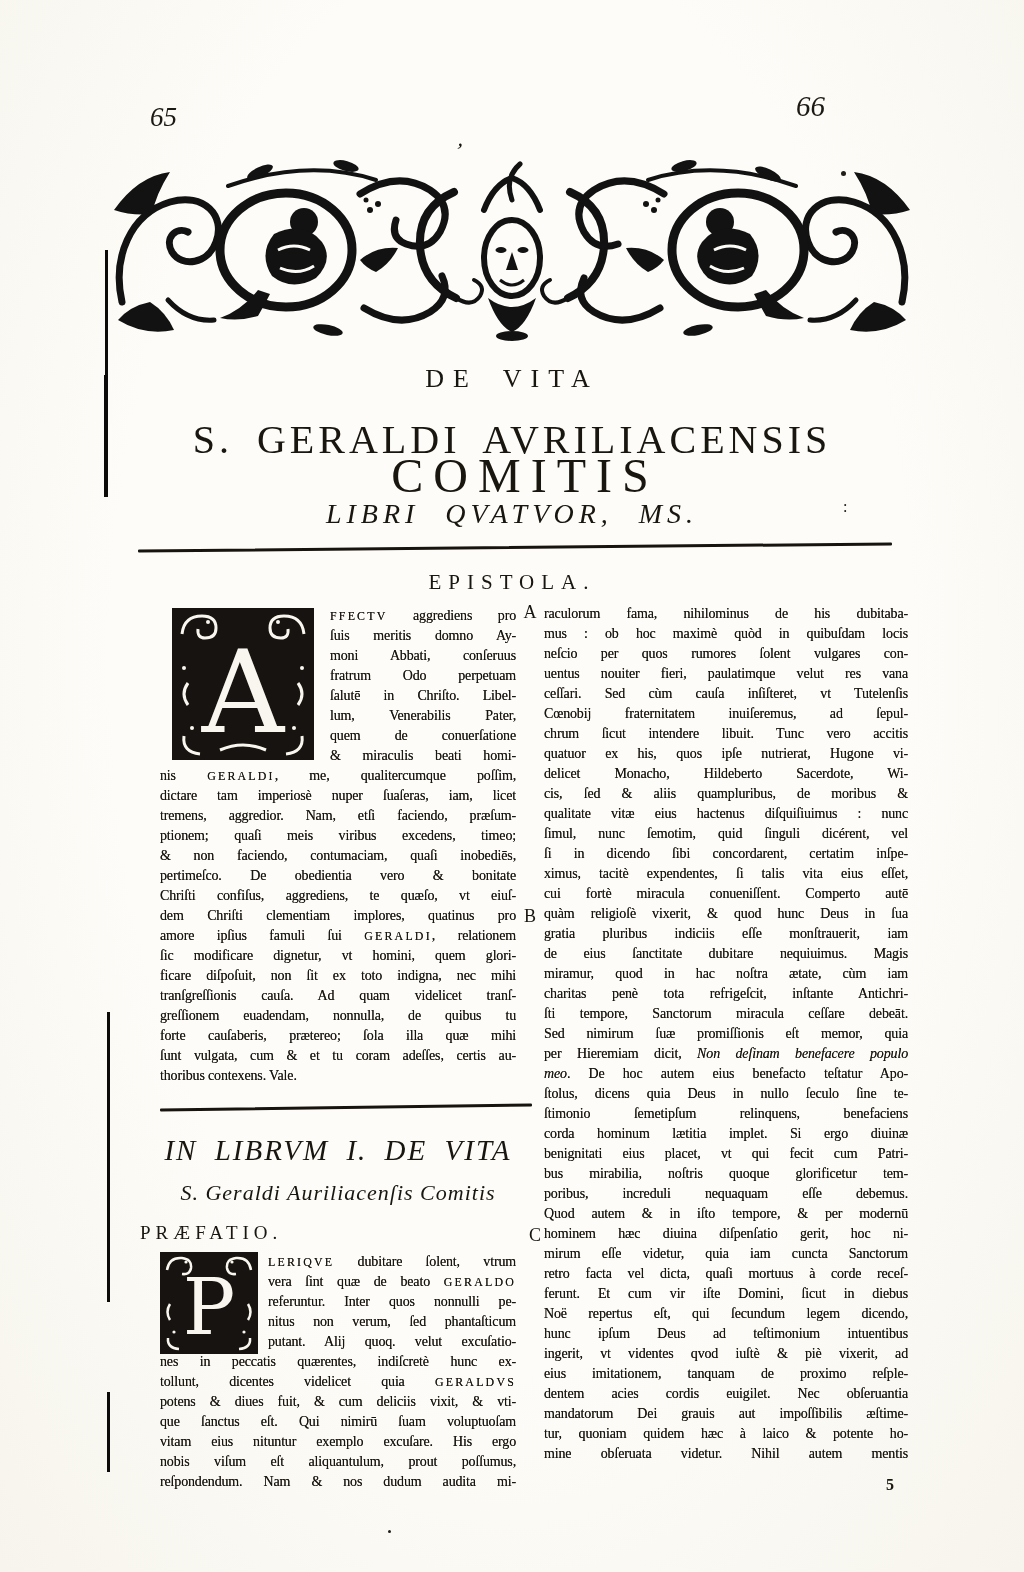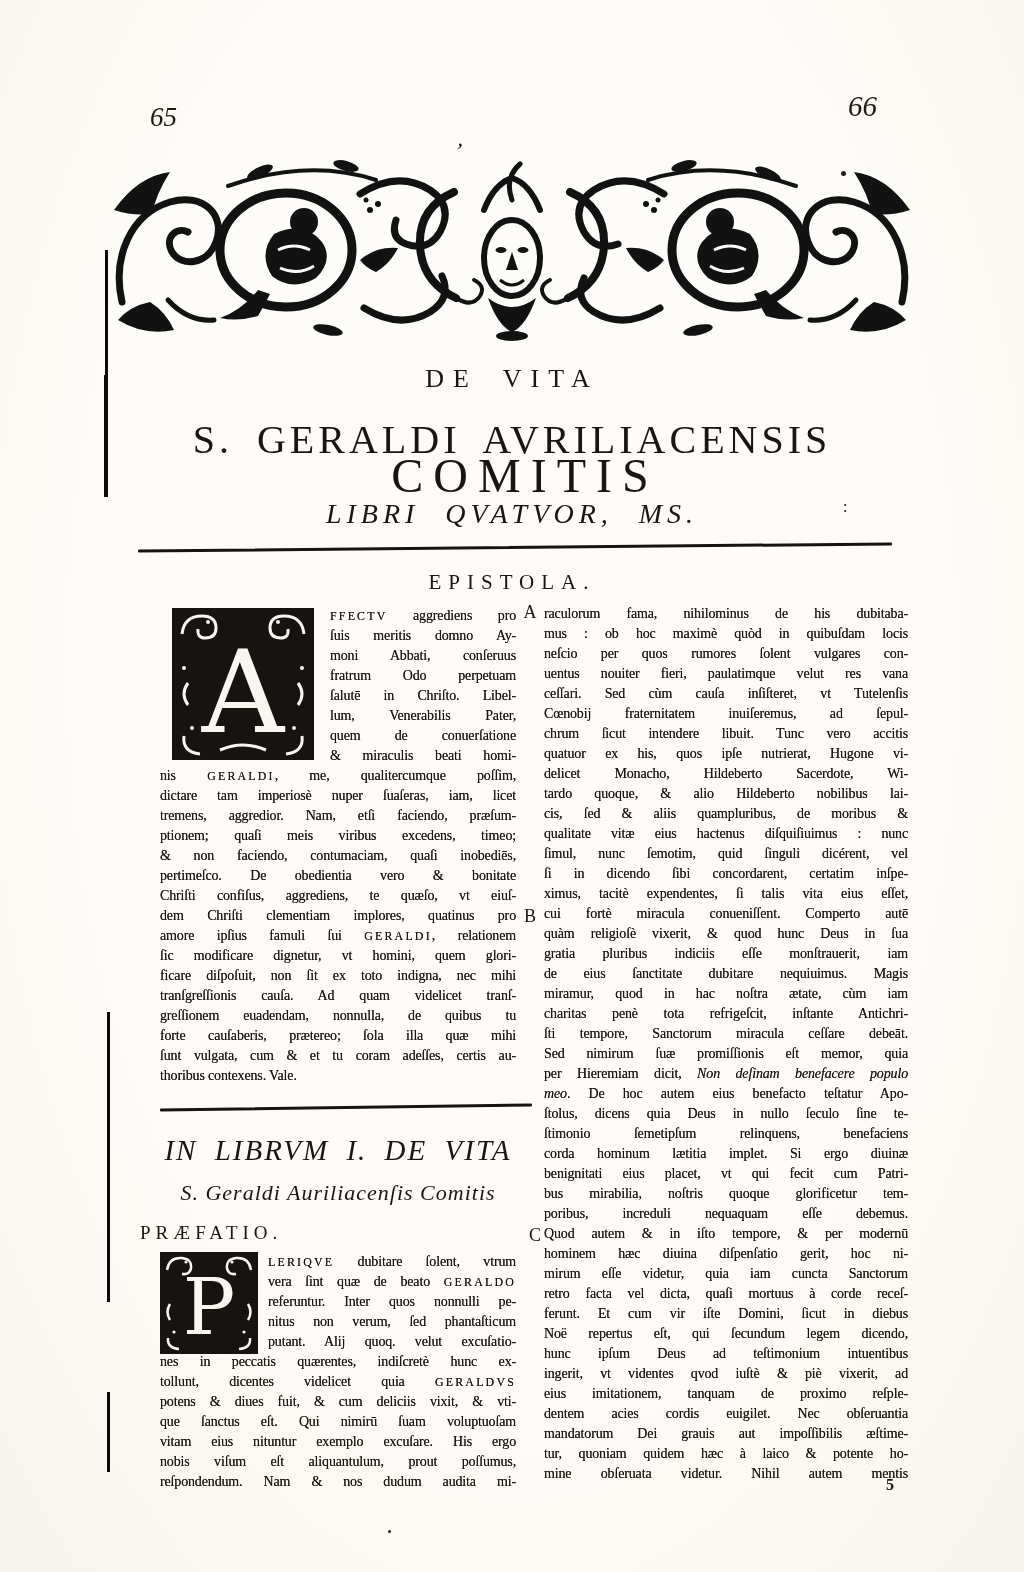--- a/index.html
+++ b/index.html
@@ -38,21 +38,21 @@
   <div class="abs edge" style="left:105px;top:250px;width:3px;height:130px;"></div>
   <div class="abs edge" style="left:104px;top:375px;width:4px;height:122px;"></div>
   <div class="abs edge" style="left:107px;top:1012px;width:2.5px;height:290px;"></div>
   <div class="abs edge" style="left:107px;top:1392px;width:2.5px;height:80px;"></div>
   <div class="abs speck" style="left:841px;top:171px;width:5px;height:5px;"></div>
   <div class="abs speck" style="left:388px;top:1530px;width:3px;height:3px;"></div>
   <div class="abs" style="left:459px;top:126px;font-size:22px;transform:rotate(12deg);">,</div>
   <div class="abs" style="left:843px;top:498px;font-size:16px;">:</div>
 
   <div class="abs folio" style="left:150px;top:102px;">65</div>
-  <div class="abs folio" style="left:848px;top:90px;font-size:29px;">66</div>
+  <div class="abs folio" style="left:796px;top:90px;font-size:29px;">66</div>
 
   <div class="abs" style="left:108px;top:150px;width:808px;height:198px;">
     <svg width="808" height="198" viewBox="0 0 808 198">
       <g stroke="#121212" fill="none" stroke-linecap="round">
         <path d="M14,152 C4,108 22,64 62,52 C96,42 118,66 108,92 C100,114 74,118 64,102 C56,88 68,76 80,82" stroke-width="7"></path>
         <path d="M794,152 C804,108 786,64 746,52 C712,42 690,66 700,92 C708,114 734,118 744,102 C752,88 740,76 728,82" stroke-width="7"></path>
         <path d="M120,36 Q200,8 268,30" stroke-width="4"></path>
         <path d="M540,30 Q608,8 688,36" stroke-width="4"></path>
         <path d="M252,44 Q290,20 322,40 Q346,56 332,82 Q320,102 298,94 Q282,88 288,70" stroke-width="7"></path>
         <path d="M256,158 Q292,180 322,162 Q344,148 334,126" stroke-width="7"></path>
@@ -224,21 +224,20 @@
   <div class="abs col" style="left:544px;top:604px;width:364px;">
       <div class="tline">raculorum fama, nihilominus de his dubitaba-</div>
       <div class="tline">mus : ob hoc maximè quòd in quibuſdam locis</div>
       <div class="tline">neſcio per quos rumores ſolent vulgares con-</div>
       <div class="tline">uentus nouiter fieri, paulatimque velut res vana</div>
       <div class="tline">ceſſari. Sed cùm cauſa inſiſteret, vt Tutelenſis</div>
       <div class="tline">Cœnobij fraternitatem inuiſeremus, ad ſepul-</div>
       <div class="tline">chrum ſicut intendere libuit. Tunc vero accitis</div>
       <div class="tline">quatuor ex his, quos ipſe nutrierat, Hugone vi-</div>
       <div class="tline">delicet Monacho, Hildeberto Sacerdote, Wi-</div>
-      <div class="tline">tardo quoque, &amp; alio Hildeberto nobilibus lai-</div>
       <div class="tline">cis, ſed &amp; aliis quampluribus, de moribus &amp;</div>
       <div class="tline">qualitate vitæ eius hactenus diſquiſiuimus : nunc</div>
       <div class="tline">ſimul, nunc ſemotim, quid ſinguli dicérent, vel</div>
       <div class="tline">ſi in dicendo ſibi concordarent, certatim inſpe-</div>
       <div class="tline">ximus, tacitè expendentes, ſi talis vita eius eſſet,</div>
       <div class="tline">cui fortè miracula conueniſſent. Comperto autē</div>
       <div class="tline">quàm religioſè vixerit, &amp; quod hunc Deus in ſua</div>
       <div class="tline">gratia pluribus indiciis eſſe monſtrauerit, iam</div>
       <div class="tline">de eius ſanctitate dubitare nequiuimus. Magis</div>
       <div class="tline">miramur, quod in hac noſtra ætate, cùm iam</div>

